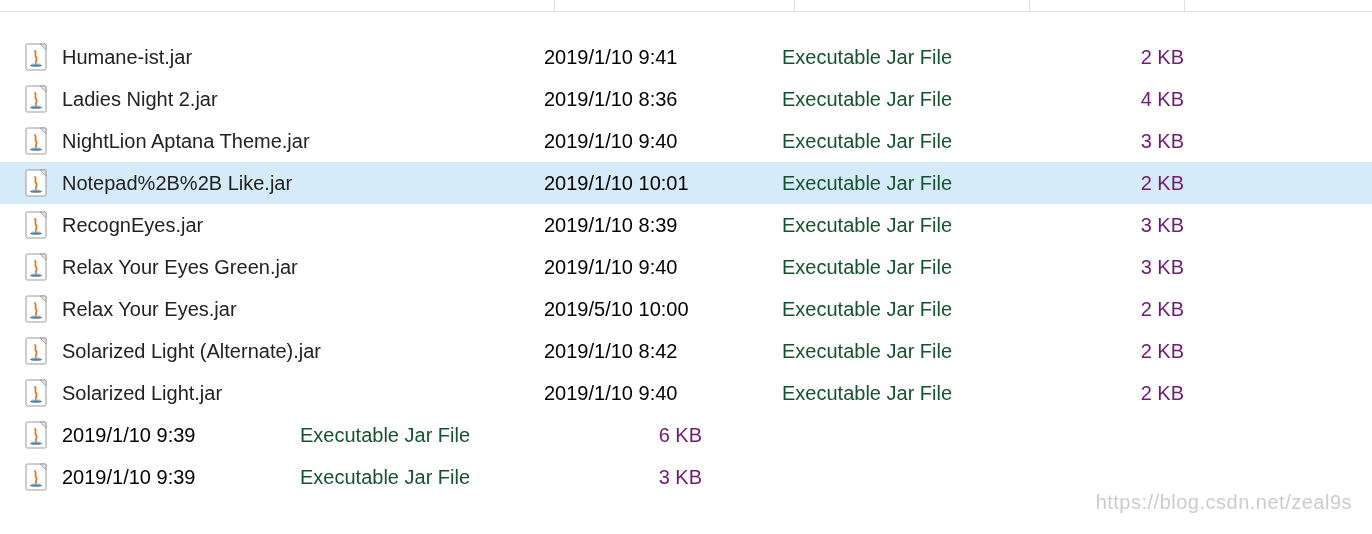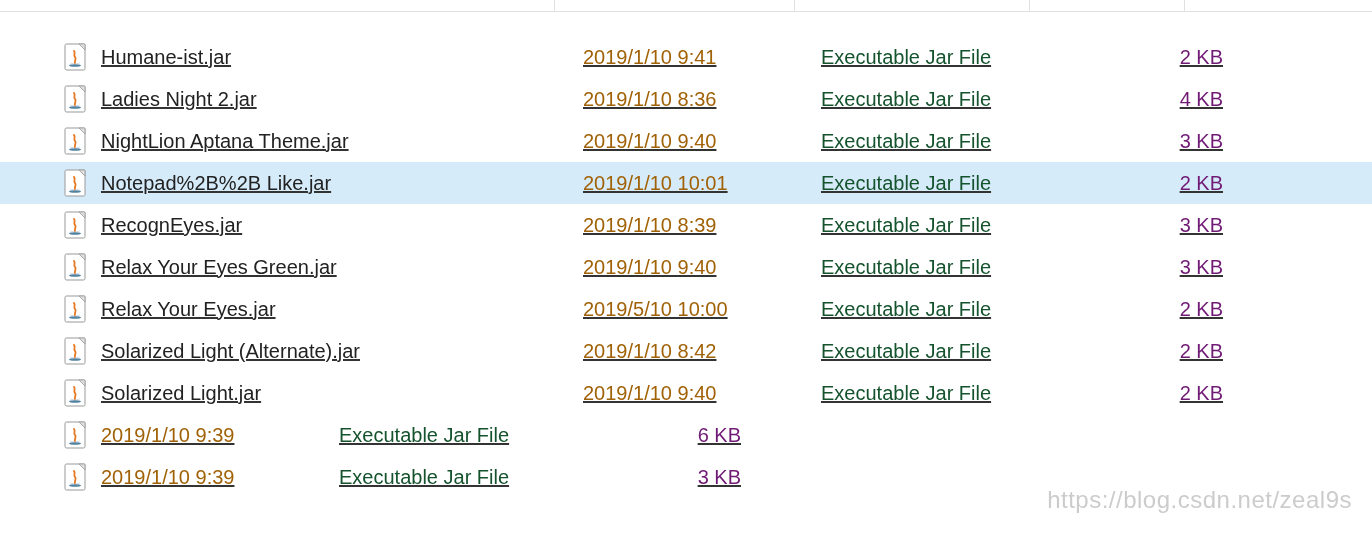--- a/index.html
+++ b/index.html
@@ -38,23 +38,22 @@
     .col-type-h { width: 235px; }
     .col-size-h { width: 155px; text-align: right; justify-content: flex-start; }
 
     .file-list {
       padding-top: 24px;
     }
     .file-row {
       display: flex;
       align-items: center;
       height: 42px;
-      padding-left: 63px;
+      padding-left: 24px;
       cursor: pointer;
-      text-decoration: underline;
     }
     .file-row.selected {
       background: #d6ebfa;
     }
     .icon-cell {
       width: 38px;
       display: flex;
       align-items: center;
       flex-shrink: 0;
     }
@@ -65,38 +64,38 @@
     }
     .col-name {
       width: 482px;
       color: #222;
       padding-right: 10px;
       white-space: nowrap;
       overflow: hidden;
     }
     .col-date {
       width: 238px;
-      color: #a16207;
+      color: #000000;
     }
     .col-type {
       width: 237px;
       color: #14532d;
     }
     .col-size {
       width: 175px;
       text-align: right;
       color: #701a75;
       padding-right: 10px;
     }
     .watermark {
       position: absolute;
       bottom: 20px;
       right: 20px;
       color: #ccc;
-      font-size: 24px;
+      font-size: 20px;
       letter-spacing: 0.5px;
       pointer-events: none;
       text-align: center;
     }
   </style>
 </head>
 <body>
 
 <div class="header-row">
   <div class="col col-name-h"></div>

